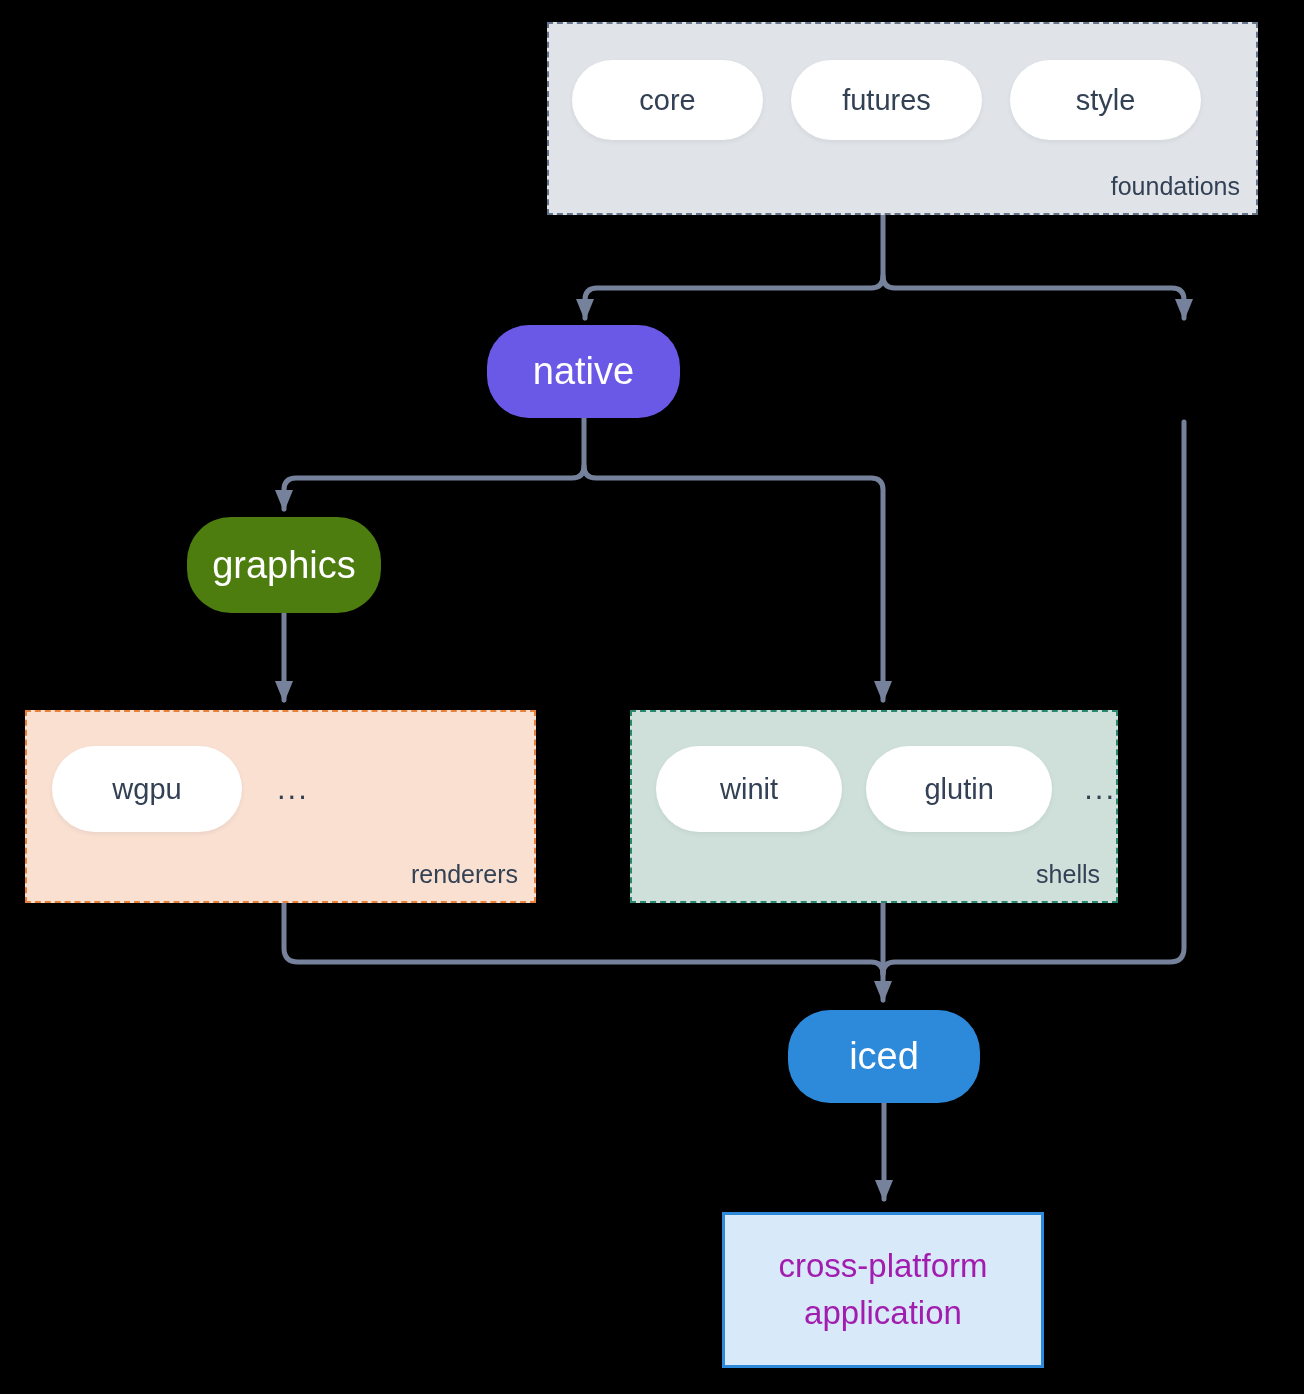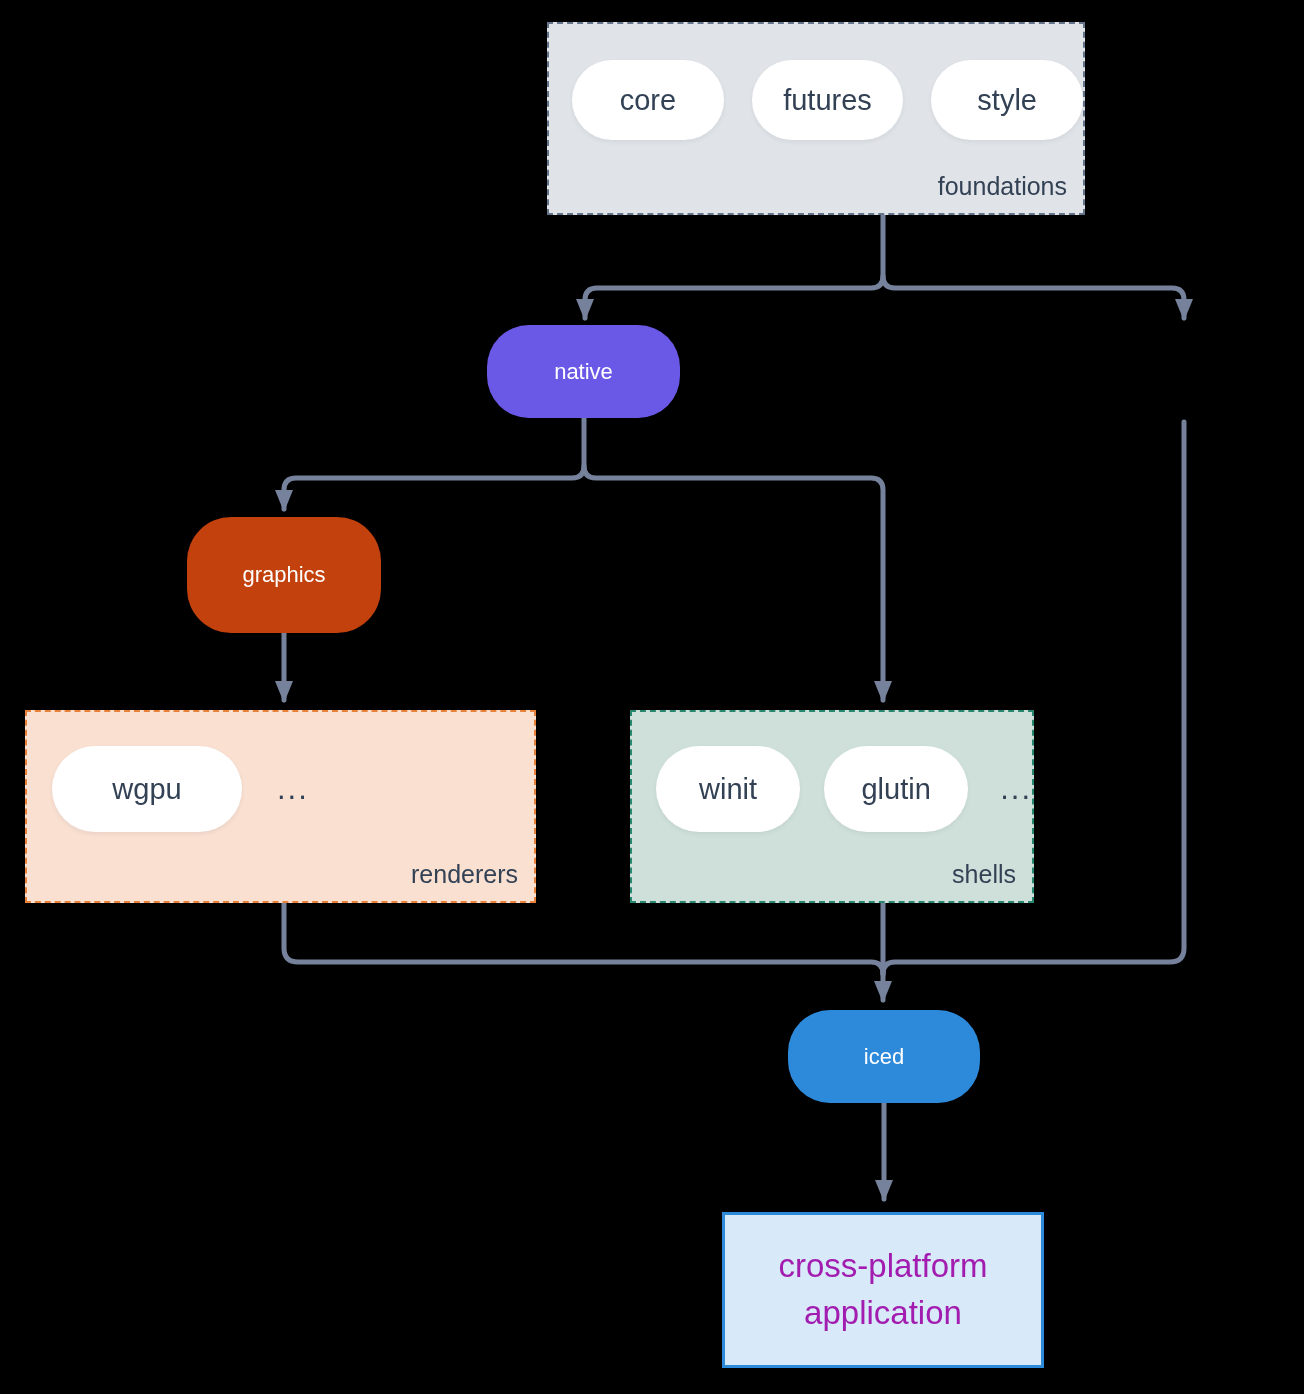--- a/index.html
+++ b/index.html
@@ -8,44 +8,44 @@
     font-family:"Liberation Sans","DejaVu Sans",sans-serif;color:#334155;
   }
   
   #edges{position:absolute;left:0;top:0;width:1304px;height:1394px;pointer-events:none;}
 
   
   .group{position:absolute;border:2px dashed;box-sizing:border-box;}
   .group .pill-row{display:flex;align-items:center;}
   .group-label{position:absolute;right:16px;bottom:12px;font-size:25px;color:#334155;margin-top:42px;}
 
-  .group.foundations{left:547px;top:22px;width:538px;height:193px;background:#e0e4e8;border-color:#64748b;}
+  .group.foundations{left:547px;top:22px;width:711px;height:193px;background:#e0e4e8;border-color:#64748b;}
   .group.foundations .pill-row{padding:36px 0 0 23px;gap:28px;}
   .group.renderers{left:25px;top:710px;width:511px;height:193px;background:#f9e0d1;border-color:#e8823b;}
   .group.renderers .pill-row{padding:34px 0 0 25px;gap:27px;}
-  .group.shells{left:630px;top:710px;width:404px;height:193px;background:#cfe0da;border-color:#27876f;}
+  .group.shells{left:630px;top:710px;width:488px;height:193px;background:#cfe0da;border-color:#27876f;}
   .group.shells .pill-row{padding:34px 0 0 24px;gap:24px;}
 
   
   .pill{
     background:#fff;border-radius:44px;display:flex;align-items:center;justify-content:center;
     font-size:29px;font-weight:500;color:#334155;box-shadow:0 2px 4px rgba(50,60,80,0.08);
   }
   .group.foundations .pill{width:191px;height:80px;}
   .group.renderers .pill,.group.shells .pill{width:190px;height:86px;}
   .ellipsis{font-size:31px;font-weight:500;color:#334155;margin-left:8px;letter-spacing:2px;}
 
   
   .node{
     position:absolute;border-radius:42px;display:flex;align-items:center;justify-content:center;
-    font-size:22px;font-weight:500;color:#ffffff;
+    font-size:38px;font-weight:500;color:#ffffff;
   }
   .node.native{left:487px;top:325px;width:193px;height:93px;background:#6a58e6;}
   .node.web{left:1088px;top:328px;width:192px;height:94px;background:#6a58e6;}
-  .node.graphics{left:187px;top:517px;width:194px;height:116px;background:#c2410c;border-radius:44px;}
+  .node.graphics{left:187px;top:517px;width:194px;height:96px;background:#4d7c0f;border-radius:44px;}
   .node.iced{left:788px;top:1010px;width:192px;height:93px;background:#2d8adb;}
 
   
   .app-box{
     position:absolute;left:722px;top:1212px;width:322px;height:156px;box-sizing:border-box;
     background:#d8e9f9;border:3px solid #2d8adb;
     display:flex;flex-direction:column;align-items:center;justify-content:center;
     font-size:33px;color:#a21caf;line-height:1.42;
   }
 </style>

